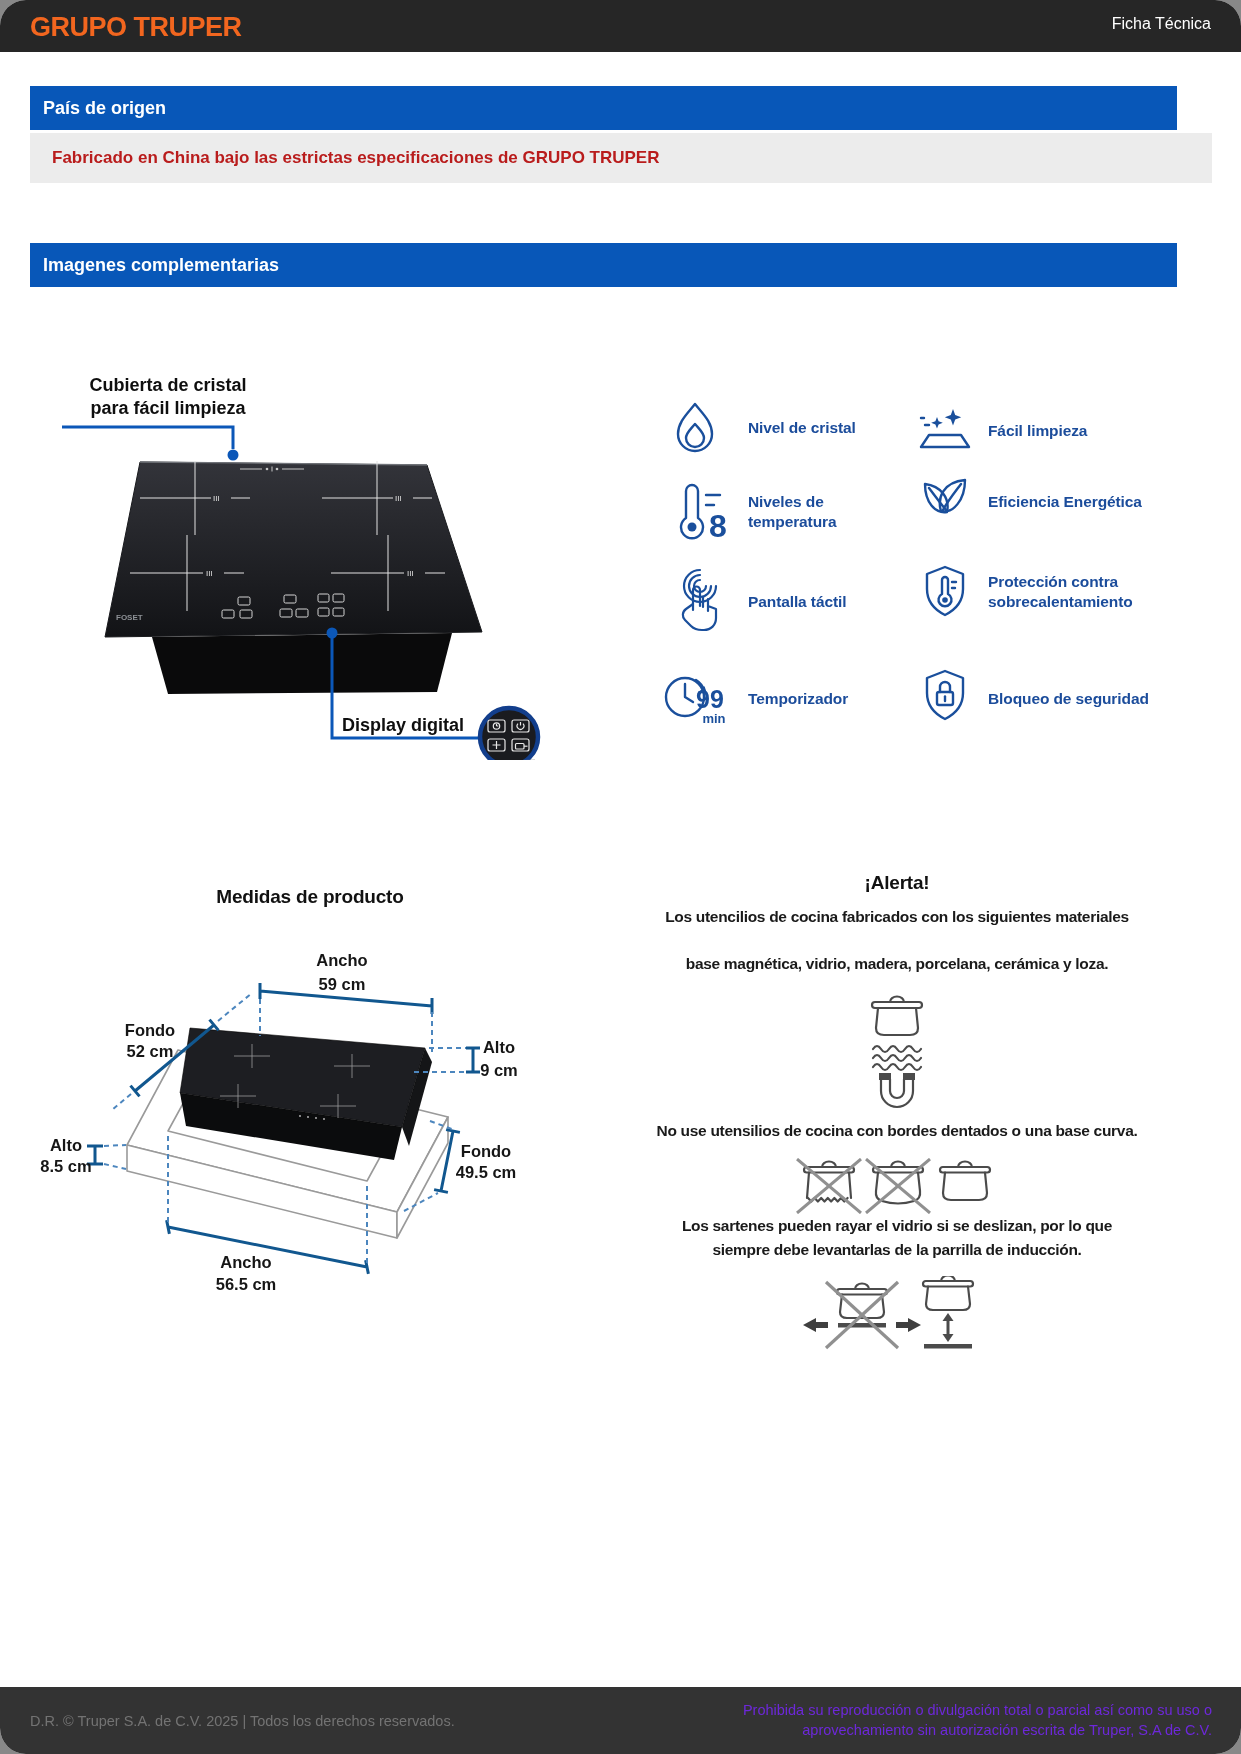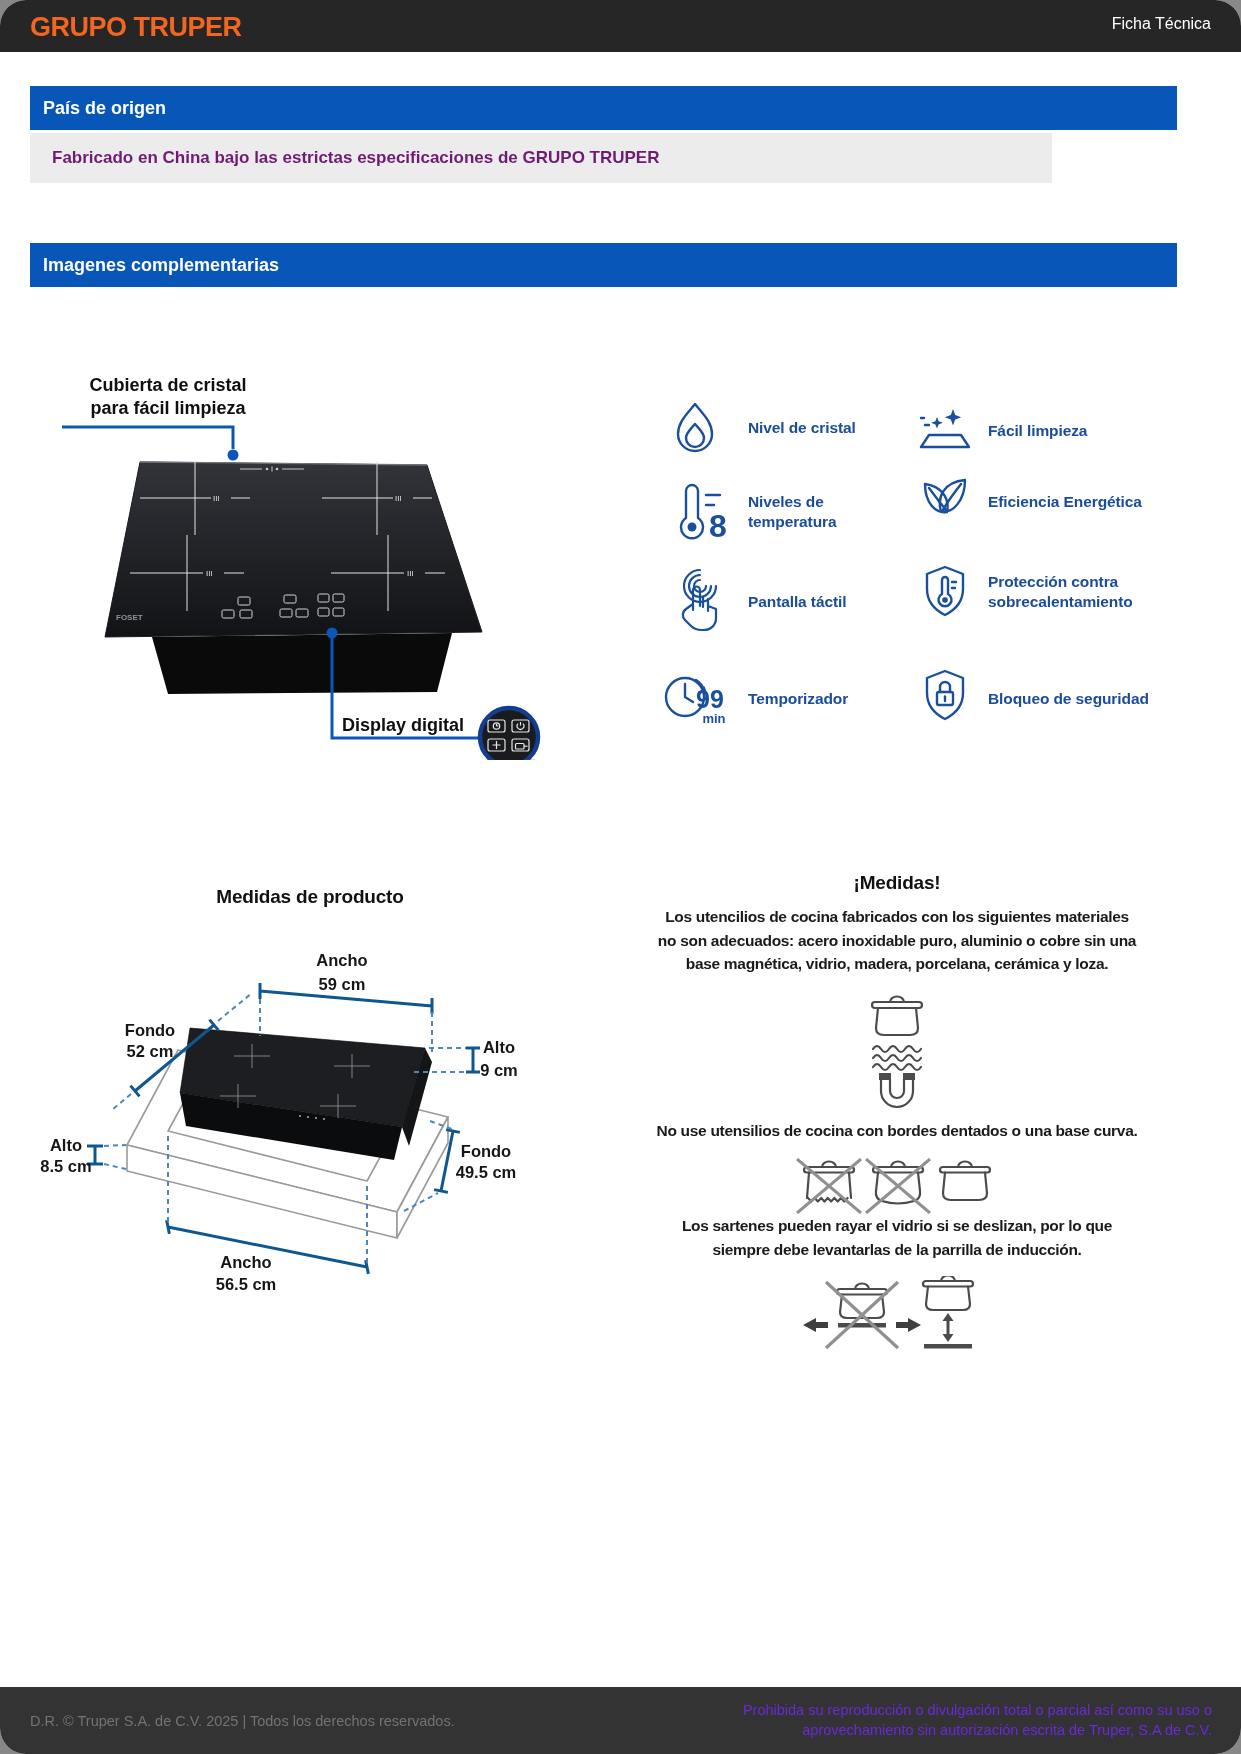--- a/index.html
+++ b/index.html
@@ -9,21 +9,21 @@
     font-family:"Liberation Sans", sans-serif;overflow:hidden;margin:0 auto;border-radius:26px;
   }
   .abs{position:absolute;}
   
   .topbar{left:0;top:0;width:1241px;height:52px;background:#262626;}
   .logo{left:30px;top:12px;font-size:27px;font-weight:bold;color:#F2661F;letter-spacing:-0.5px;}
   .doctype{right:30px;top:15px;font-size:16px;color:#ffffff;font-weight:400;}
   
   .secbar{left:30px;width:1147px;height:44px;background:#0857B8;color:#fff;
     font-size:18px;font-weight:bold;line-height:44px;padding-left:13px;}
-  .graybar{left:30px;top:133px;width:1022px;height:50px;background:#ECECEC;color:#701a75;
+  .graybar{left:30px;top:133px;width:1182px;height:50px;background:#ECECEC;color:#b91c1c;
     font-size:17px;font-weight:bold;line-height:50px;padding-left:22px;}
   
   .feat-label{color:#1B4C9B;font-size:15.5px;font-weight:bold;line-height:20px;letter-spacing:-0.1px;}
   
   .blocktitle{font-size:19px;font-weight:bold;color:#111;text-align:center;letter-spacing:-0.2px;}
   
   .alert-line{position:absolute;width:620px;left:587px;text-align:center;white-space:nowrap;
     font-size:15.5px;font-weight:bold;color:#1a1a1a;letter-spacing:-0.3px;}
   
   .footbar{left:0;top:1687px;width:1241px;height:67px;background:#333333;}
@@ -281,23 +281,22 @@
       <text x="499" y="1076">9 cm</text>
       <text x="66" y="1151">Alto</text>
       <text x="66" y="1172">8.5 cm</text>
       <text x="486" y="1157">Fondo</text>
       <text x="486" y="1178">49.5 cm</text>
       <text x="246" y="1268">Ancho</text>
       <text x="246" y="1290">56.5 cm</text>
     </g>
   </svg>
 
-  <div class="abs blocktitle" style="left:647px;top:872px;width:500px">¡Medidas!</div>
+  <div class="abs blocktitle" style="left:647px;top:872px;width:500px">¡Alerta!</div>
   <div class="alert-line" style="top:908px">Los utencilios de cocina fabricados con los siguientes materiales</div>
-  <div class="alert-line" style="top:931.5px">no son adecuados: acero inoxidable puro, aluminio o cobre sin una</div>
   <div class="alert-line" style="top:955px">base magnética, vidrio, madera, porcelana, cerámica y loza.</div>
 
   <svg class="abs" style="left:845px;top:992px" width="104" height="118" viewBox="0 0 104 118">
     <g fill="none" stroke="#4b4b4b" stroke-width="2.2" stroke-linecap="round" stroke-linejoin="round">
       <path d="M45 10 a7 5.5 0 0 1 14 0"></path>
       <rect x="27" y="10" width="50" height="6" rx="3"></rect>
       <path d="M33 16 L31 36 Q31 43 39 43 L65 43 Q73 43 73 36 L71 16"></path>
       <path d="M28 57 q4 -6 8 0 t8 0 t8 0 t8 0 t8 0 t8 0"></path>
       <path d="M28 66 q4 -6 8 0 t8 0 t8 0 t8 0 t8 0 t8 0"></path>
       <path d="M28 75 q4 -6 8 0 t8 0 t8 0 t8 0 t8 0 t8 0"></path>

